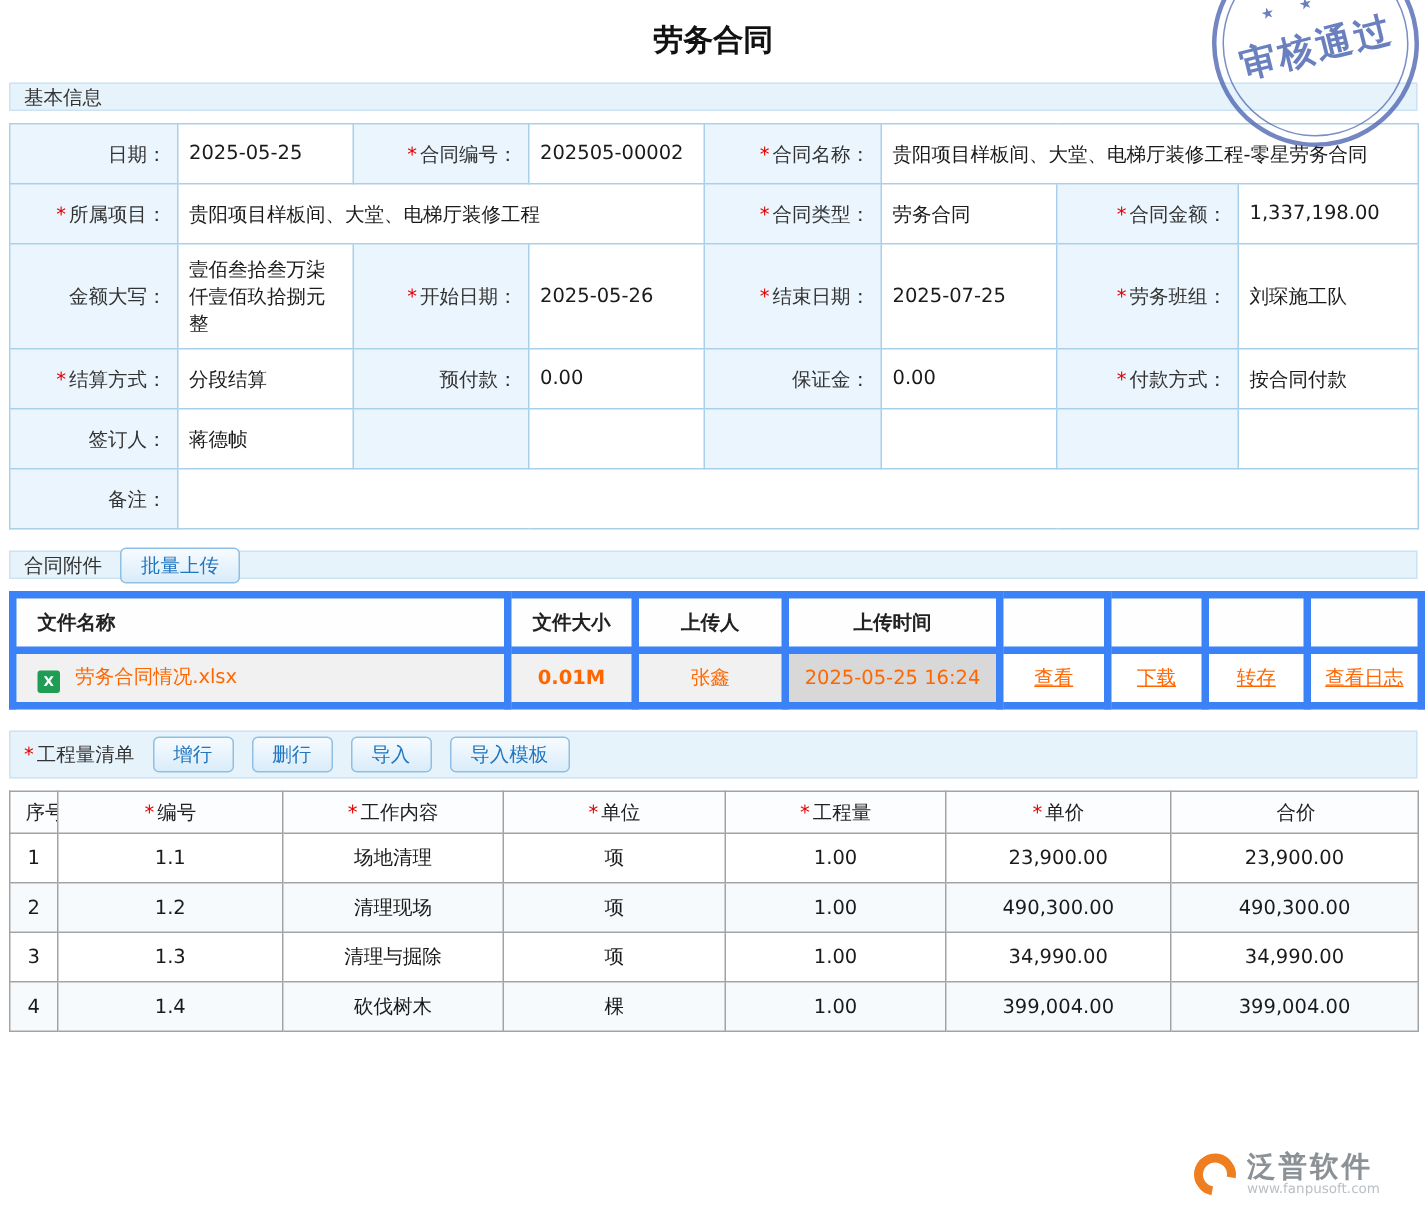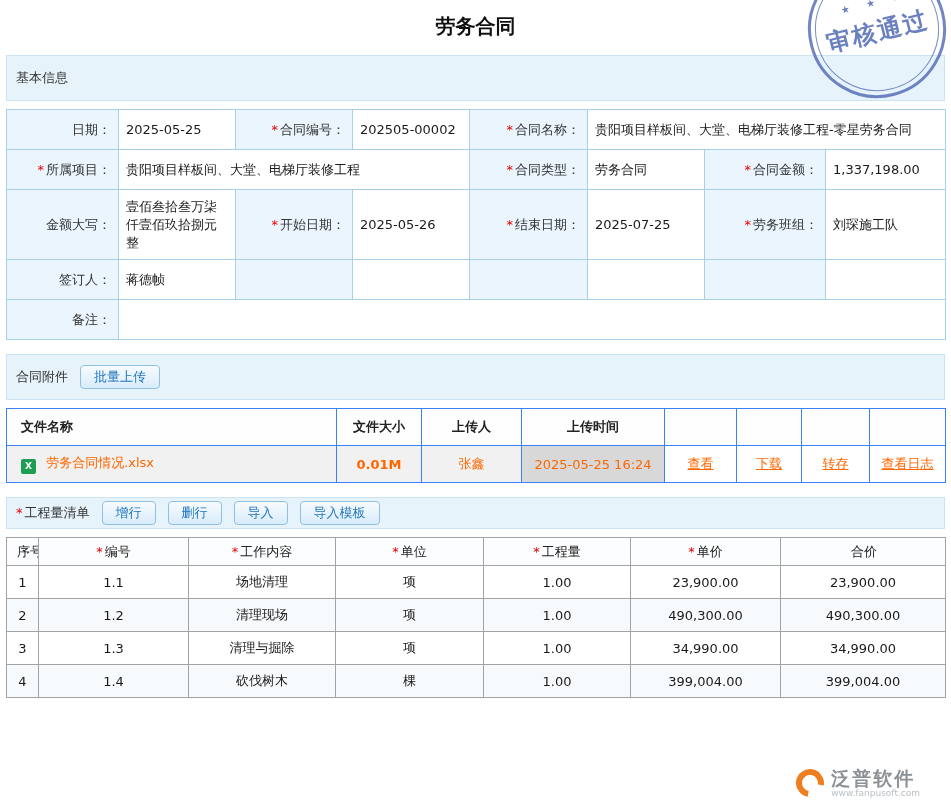--- a/index.html
+++ b/index.html
@@ -7,21 +7,21 @@
   body {
     width:951px; height:804px; overflow:hidden; position:relative;
     background:#fff; color:#333;
     font-family:"DejaVu Sans","Liberation Sans",sans-serif; font-size:13px;
   }
   .page-title { text-align:center; font-size:20px; font-weight:bold; color:#111; padding:13px 0 15px; }
   .wrap { padding:0 6px; }
   section { margin-bottom:14px; }
 
   .section-bar {
-    height:46px; background:#E7F3FB; border:1px solid #CBE3F3;
+    height:19px; background:#E7F3FB; border:1px solid #CBE3F3;
     display:flex; align-items:center; gap:12px; padding:0 9px; margin-bottom:8px;
     font-size:13px; color:#333;
   }
   .req { color:#E60000; margin-right:2px; }
 
   
   table.form { width:939px; border-collapse:collapse; table-layout:fixed; font-size:13px; }
   .form td {
     border:1px solid #A9D0EA; height:40px; padding:4px 7px;
     background:#fff; color:#1a1a1a; vertical-align:middle; word-break:break-all;
@@ -33,21 +33,21 @@
   
   .btn {
     display:inline-flex; align-items:center; justify-content:center;
     height:24px; padding:0 13px; border:1px solid #8FC0E4; border-radius:4px;
     background:linear-gradient(#F7FBFF,#D9ECFA); color:#2176C0; font-size:13px; cursor:pointer;
     white-space:nowrap;
   }
 
   
   table.attach { width:939px; border-collapse:collapse; table-layout:fixed; font-size:13px; margin-top:6px; }
-  .attach td { border:1px solid #3b82f6; height:37px; padding:0 8px; background:#fff; color:#222; overflow:hidden; white-space:nowrap; }
+  .attach td { border:5px solid #3b82f6; height:37px; padding:0 8px; background:#fff; color:#222; overflow:hidden; white-space:nowrap; }
   .attach tr.hdr td { font-weight:bold; color:#222; background:#FEFEFE; }
   .attach tr.filerow td.graycell { background:#F1F1F1; }
   .attach td.timecell { background:#D8D8D8; }
   .attach td.c { text-align:center; }
   .attach td.namecell { padding-left:14px; }
   .link { color:#FF6600; text-decoration:underline; cursor:pointer; }
   .filename { color:#FF6600; cursor:pointer; }
   .xls-icon {
     display:inline-flex; align-items:center; justify-content:center;
     width:15px; height:15px; background:#1F9D55; color:#fff; font-size:9px; font-weight:bold;
@@ -124,20 +124,30 @@
       </tr>
       <tr class="tall">
         <td class="lab"><span class="req"></span><span>金额大写：</span></td>
         <td>壹佰叁拾叁万柒仟壹佰玖拾捌元整</td>
         <td class="lab"><span class="req">*</span><span>开始日期：</span></td>
         <td>2025-05-26</td>
         <td class="lab"><span class="req">*</span><span>结束日期：</span></td>
         <td>2025-07-25</td>
         <td class="lab"><span class="req">*</span><span>劳务班组：</span></td>
         <td>刘琛施工队</td>
+      </tr>
+      <tr>
+        <td class="lab"><span class="req">*</span><span>结算方式：</span></td>
+        <td>分段结算</td>
+        <td class="lab"><span class="req"></span><span>预付款：</span></td>
+        <td>0.00</td>
+        <td class="lab"><span class="req"></span><span>保证金：</span></td>
+        <td>0.00</td>
+        <td class="lab"><span class="req">*</span><span>付款方式：</span></td>
+        <td>按合同付款</td>
       </tr>
       <tr>
         <td class="lab"><span class="req"></span><span>签订人：</span></td>
         <td>蒋德帧</td>
         <td class="lab"></td>
         <td></td>
         <td class="lab"></td>
         <td></td>
         <td class="lab"></td>
         <td></td>

